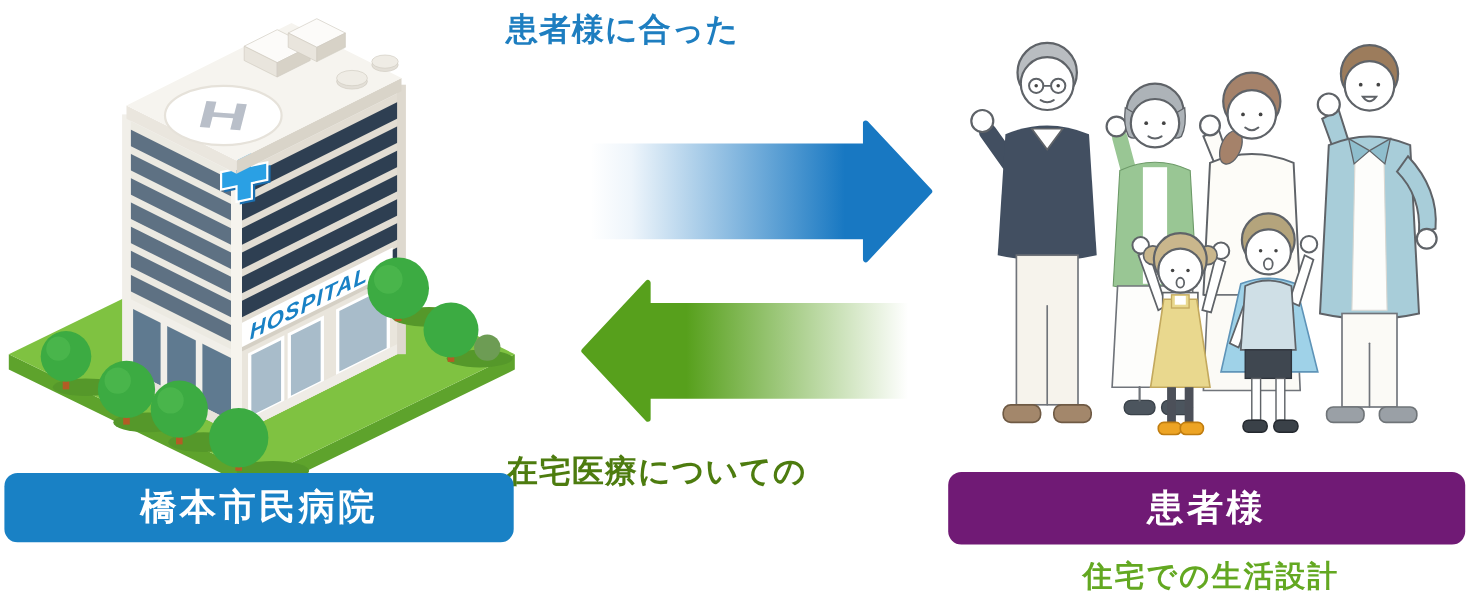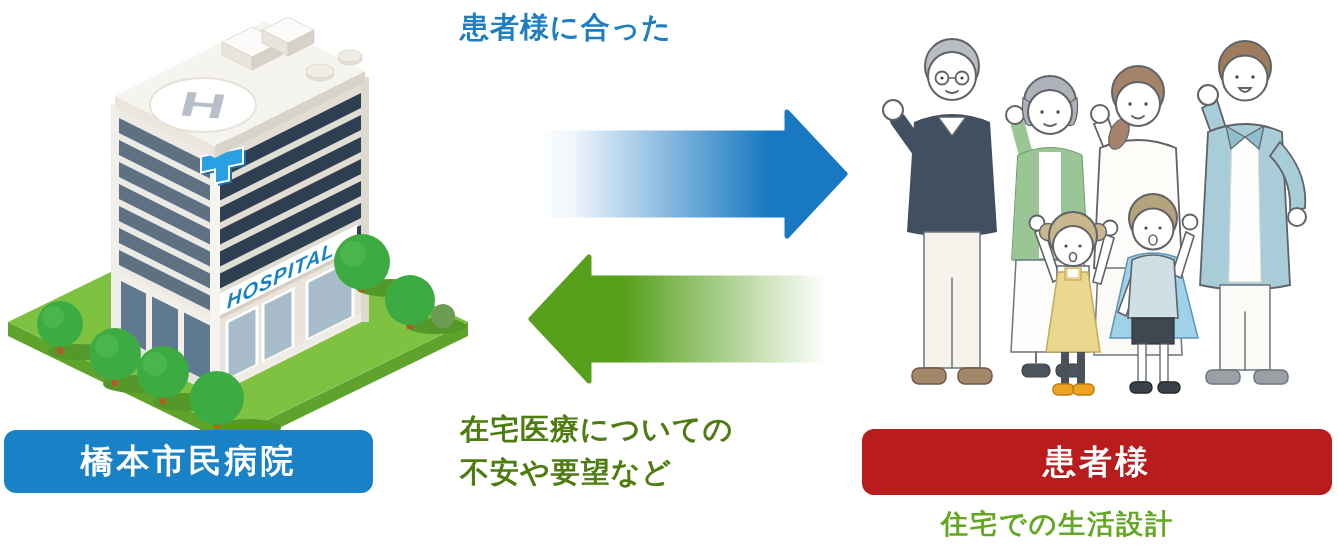--- a/index.html
+++ b/index.html
@@ -4,23 +4,23 @@
 <style>
   html,body{margin:0;padding:0;background:#ffffff;}
   .stage{position:relative;width:1338px;height:552px;background:#ffffff;overflow:hidden;
          font-family:"Liberation Sans","DejaVu Sans",sans-serif;}
   .abs{position:absolute;}
   .caption{width:440px;font-weight:bold;font-size:29px;line-height:43px;letter-spacing:1px;}
   .caption-top{left:460px;top:6px;color:#1e7ec0;}
   .caption-bottom{left:460px;top:408px;color:#4d7c0f;}
   .plate{display:flex;align-items:center;justify-content:center;color:#ffffff;
          font-weight:bold;font-size:33px;letter-spacing:3px;border-radius:12px;}
-  .plate-hospital{left:4px;top:430px;width:369px;height:63px;background:#1981c5;}
-  .plate-patient{left:862px;top:429px;width:470px;height:66px;background:#b91c1c;}
-  .patient-sub{left:941px;top:506px;width:320px;text-align:left;color:#63a821;
+  .plate-hospital{left:4px;top:430px;width:463px;height:63px;background:#1981c5;}
+  .plate-patient{left:862px;top:429px;width:470px;height:66px;background:#701a75;}
+  .patient-sub{left:941px;top:506px;width:320px;text-align:center;color:#63a821;
                font-weight:bold;font-size:27px;letter-spacing:2px;}
   svg text{font-family:"Liberation Sans","DejaVu Sans",sans-serif;}
 </style>
 </head>
 <body>
 
 <div class="stage">
 
   <svg class="abs" style="left:0;top:0" width="480" height="430" viewBox="0 0 480 430">
 
@@ -291,21 +291,20 @@
       <ellipse cx="293" cy="220" rx="4" ry="5" fill="#ffffff" stroke="#5f6368" stroke-width="1.6"></ellipse>
     </g>
   </svg>
 
   <div class="abs caption caption-top">
     <div>患者様に合った</div>
   </div>
 
   <div class="abs caption caption-bottom">
     <div>在宅医療についての</div>
-    <div>不安や要望など</div>
   </div>
 
   <div class="abs plate plate-hospital">
     <span>橋本市民病院</span>
   </div>
 
   <div class="abs plate plate-patient">
     <span>患者様</span>
   </div>
 

